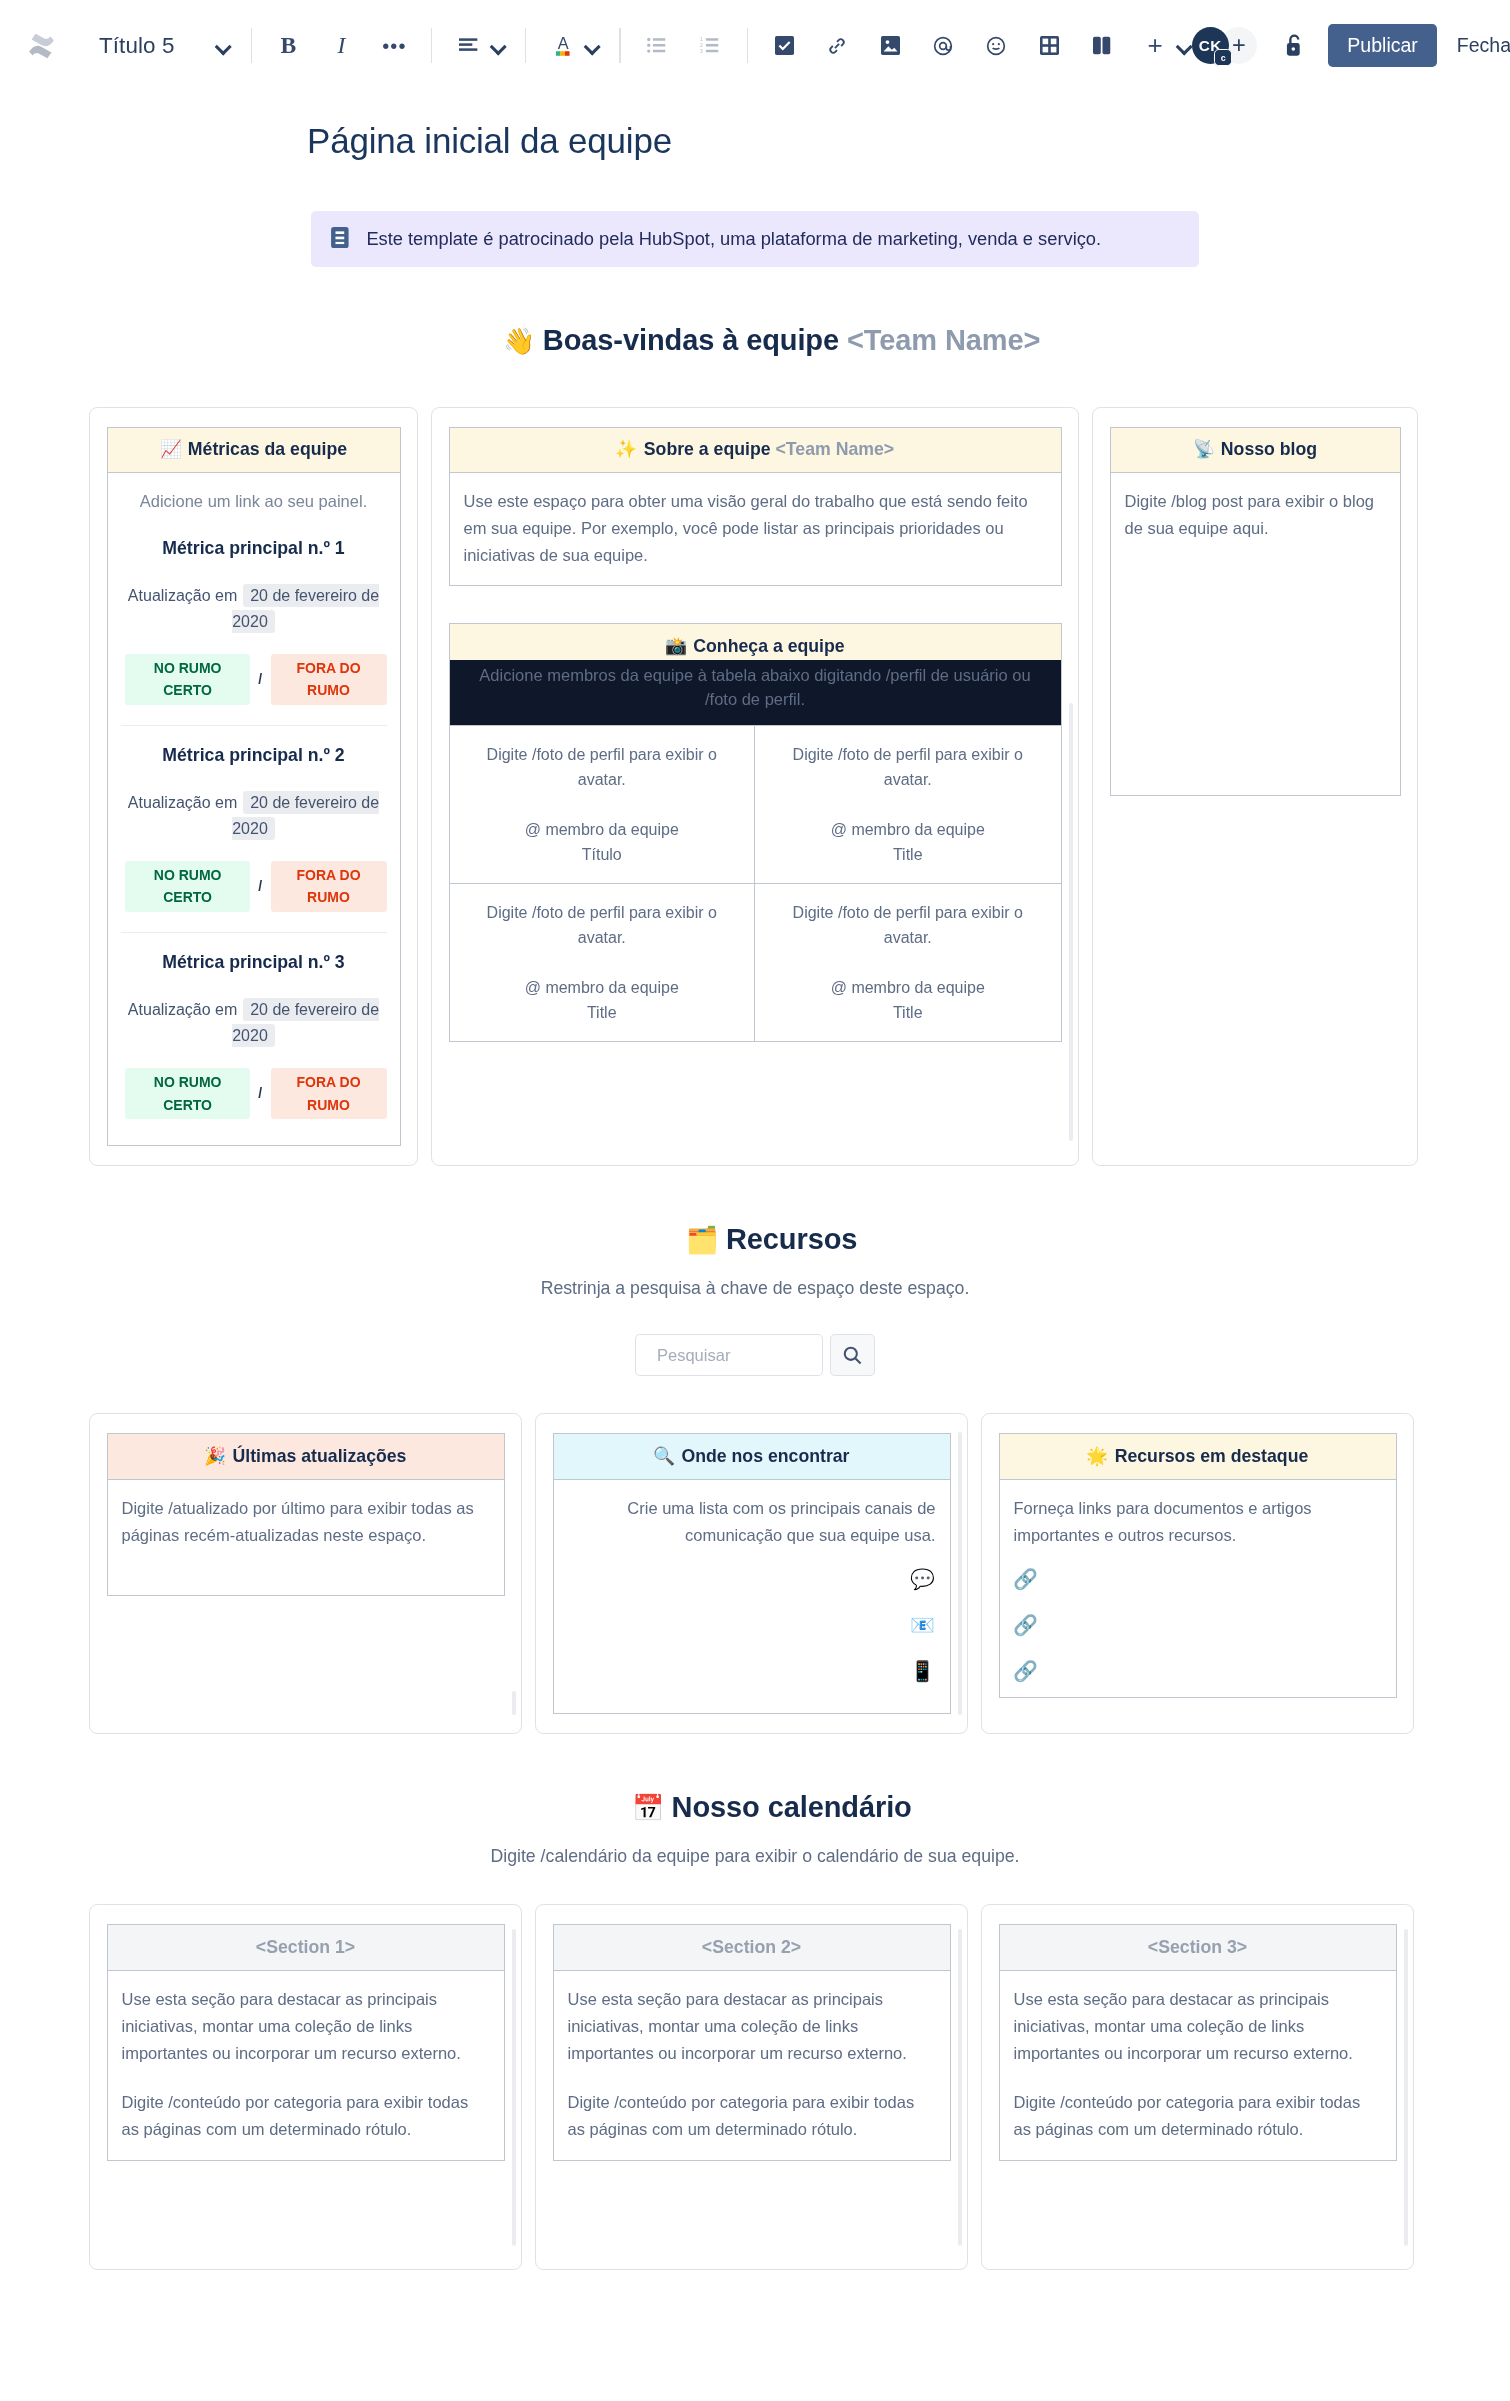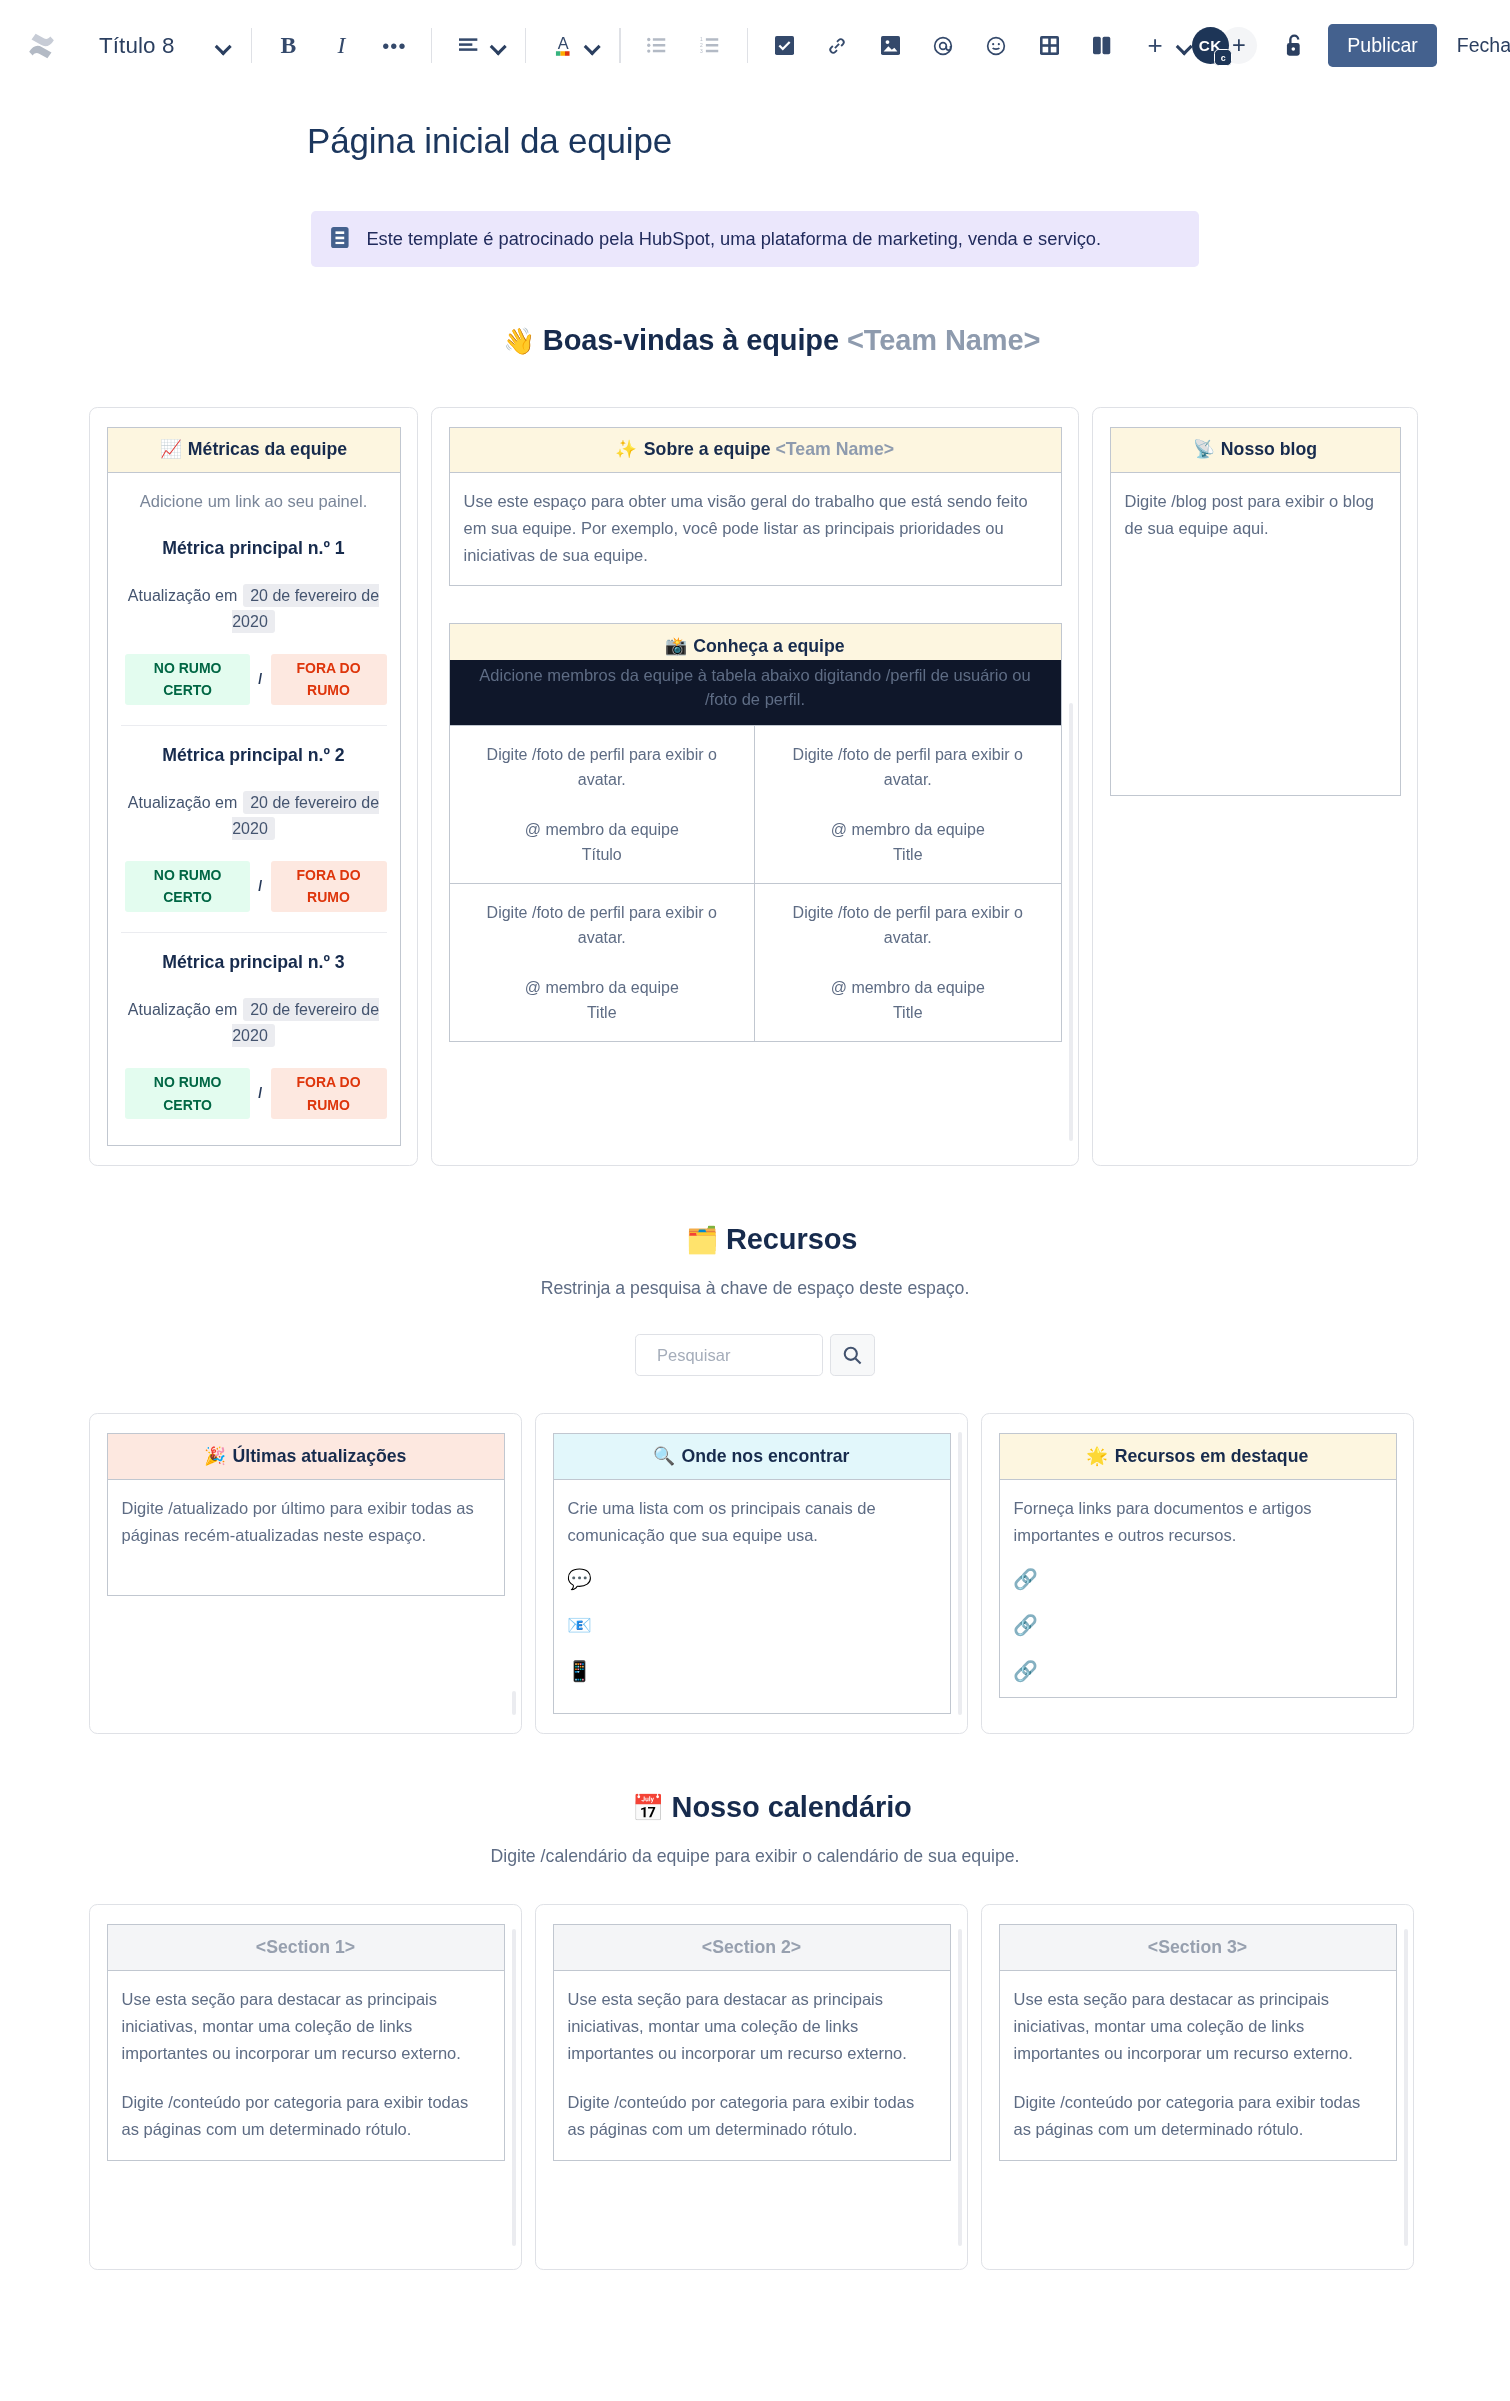--- a/index.html
+++ b/index.html
@@ -175,21 +175,21 @@
 
 <div class="toolbar">
   <div class="tb-logo">
     <svg width="27" height="26" viewBox="0 0 46 44" aria-hidden="true">
       <path d="M2 32c6-10 14-13 22-8l16 9-7 10-14-8c-4-2-8-1-11 3z" fill="#b3bac5"></path>
       <path d="M44 12c-6 10-14 13-22 8L6 11l7-10 14 8c4 2 8 1 11-3z" fill="#c7ccd6"></path>
     </svg>
   </div>
 
   <div class="tb-style-select">
-    <span class="tb-style-label">Título 8</span>
+    <span class="tb-style-label">Título 5</span>
     <span class="chev"></span>
   </div>
 
   <div class="tb-div"></div>
 
   <div class="tb-group">
     <div class="tb-btn txt">B</div>
     <div class="tb-btn txt ital">I</div>
     <div class="tb-btn">
         <span class="tb-dots">•••</span>
@@ -480,21 +480,21 @@
         <div class="panel-body" style="min-height:115px;">Digite /atualizado por último para exibir todas as páginas recém-atualizadas neste espaço.</div>
       </div>
       <div class="vscroll" style="top:277px;bottom:17.7px;"></div>
     </div>
 
     <div class="col2">
       <div class="panel">
         <div class="panel-head ice">
           <span class="emo">🔍</span><span>Onde nos encontrar</span>
         </div>
-        <div class="panel-body" style="min-height:233px;">
+        <div class="panel-body" style="min-height:233px;text-align:right;">
           <div>Crie uma lista com os principais canais de comunicação que sua equipe usa.</div>
           <div class="icon-list">
             <span class="ic">💬</span>
             <span class="ic">📧</span>
             <span class="ic">📱</span>
           </div>
         </div>
       </div>
       <div class="vscroll" style="top:17.7px;bottom:17.7px;"></div>
     </div>

